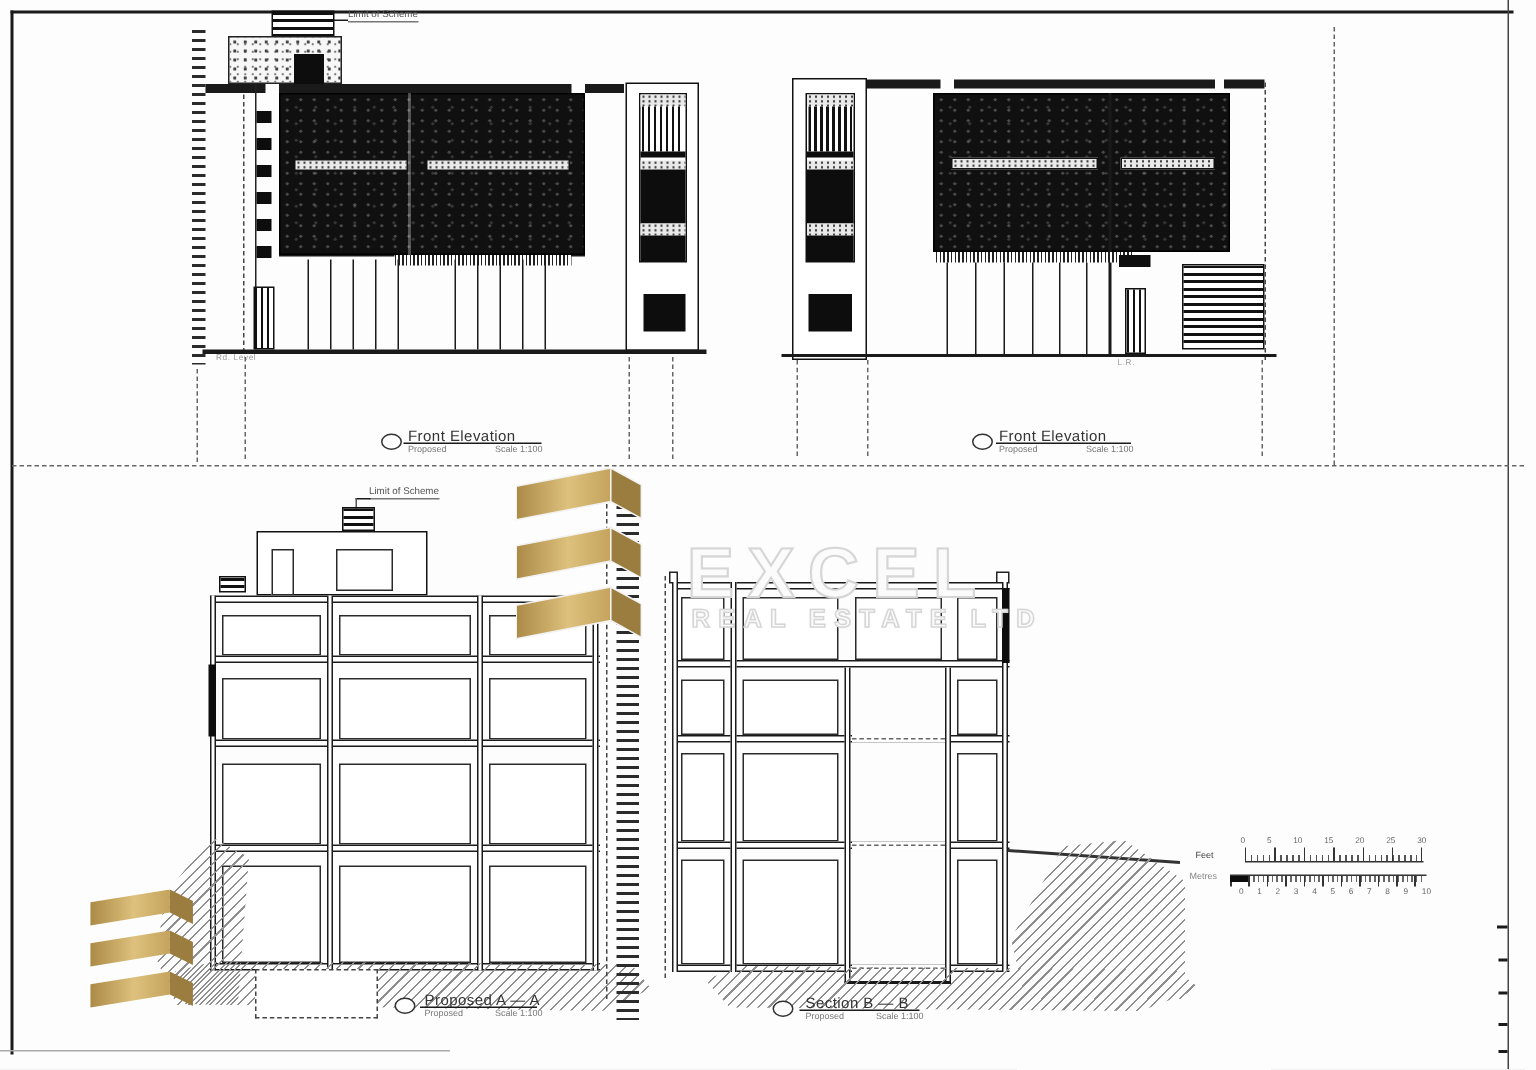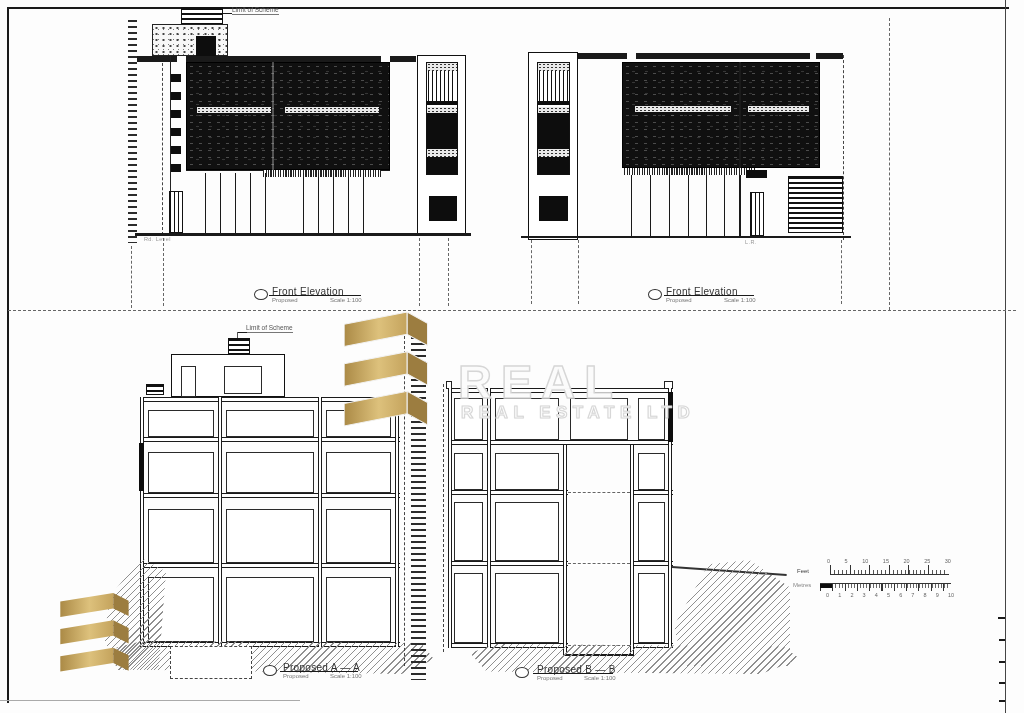--- a/index.html
+++ b/index.html
@@ -242,21 +242,21 @@
   <div class="room" style="left:638px;top:502px;width:27px;height:59px"></div>
   <div class="room" style="left:454px;top:573px;width:29px;height:70px"></div>
   <div class="room" style="left:495px;top:573px;width:64px;height:70px"></div>
   <div class="room" style="left:638px;top:573px;width:27px;height:70px"></div>
   <div class="dashdot" style="left:443px;top:384px;height:268px"></div>
   <div style="left:672px;top:566px;width:115px;height:1.5px;background:#333;transform:rotate(4deg);transform-origin:left top"></div>
   <div class="hatch" style="left:674px;top:560px;width:116px;height:106px;clip-path:polygon(0 62%,30% 4%,65% 0,100% 26%,100% 100%,8% 100%)"></div>
   <div class="hatch" style="left:470px;top:644px;width:330px;height:30px;clip-path:polygon(0 30%,8% 0,95% 8%,100% 50%,88% 100%,5% 92%)"></div>
 
   <div class="circ" style="left:515px;top:667px"></div>
-  <div class="t-title" style="left:537px;top:664px">Proposed B — B</div>
+  <div class="t-title" style="left:537px;top:664px">Section B — B</div>
   <div class="line" style="left:533px;top:673px;width:80px;height:1px"></div>
   <div class="t-sub" style="left:537px;top:675px">Proposed</div>
   <div class="t-sub" style="left:584px;top:675px">Scale 1:100</div>
 
   <div style="left:793px;top:558px;width:175px;height:42px">
     <div class="t-sub" style="left:4px;top:10px;color:#444">Feet</div>
     <div class="num-row" style="left:34px;top:0;width:124px">
       <span>0</span>
         <span>5</span>
         <span>10</span>
@@ -296,21 +296,21 @@
       <g>
         <polygon points="0,12 62,0 62,22 0,34" fill="url(#gld)" stroke="#f2f2f2" stroke-width="1"></polygon>
         <polygon points="62,0 82,11 82,33 62,22" fill="#9c7d40" stroke="#f2f2f2" stroke-width="1"></polygon>
         <polygon points="0,51 62,39 62,61 0,73" fill="url(#gld)" stroke="#f2f2f2" stroke-width="1"></polygon>
         <polygon points="62,39 82,50 82,72 62,61" fill="#9c7d40" stroke="#f2f2f2" stroke-width="1"></polygon>
         <polygon points="0,90 62,78 62,100 0,112" fill="url(#gld)" stroke="#f2f2f2" stroke-width="1"></polygon>
         <polygon points="62,78 82,89 82,111 62,100" fill="#9c7d40" stroke="#f2f2f2" stroke-width="1"></polygon>
       </g>
     </svg>
   </div>
-  <div class="wmL" style="left:458px;top:358px">REAL</div>
+  <div class="wmL" style="left:458px;top:358px">EXCEL</div>
   <div class="wmL wm3" style="left:461px;top:404px">REAL ESTATE LTD</div>
 
   <div style="left:60px;top:593px;width:86px;height:82px;z-index:60">
     <svg width="86" height="82" viewBox="0 0 100 96">
       <g>
         <polygon points="0,10 62,0 62,18 0,28" fill="url(#gld)"></polygon>
         <polygon points="62,0 80,9 80,27 62,18" fill="#9c7d40"></polygon>
         <polygon points="0,42 62,32 62,50 0,60" fill="url(#gld)"></polygon>
         <polygon points="62,32 80,41 80,59 62,50" fill="#9c7d40"></polygon>
         <polygon points="0,74 62,64 62,82 0,92" fill="url(#gld)"></polygon>

